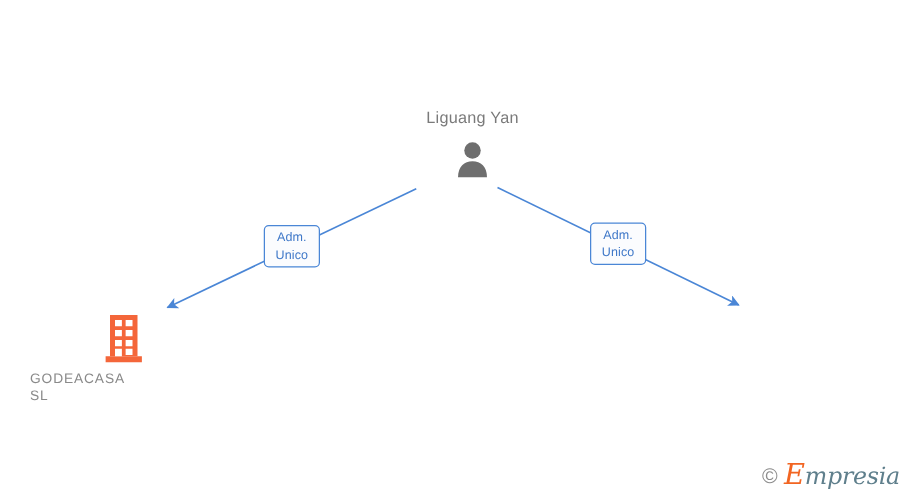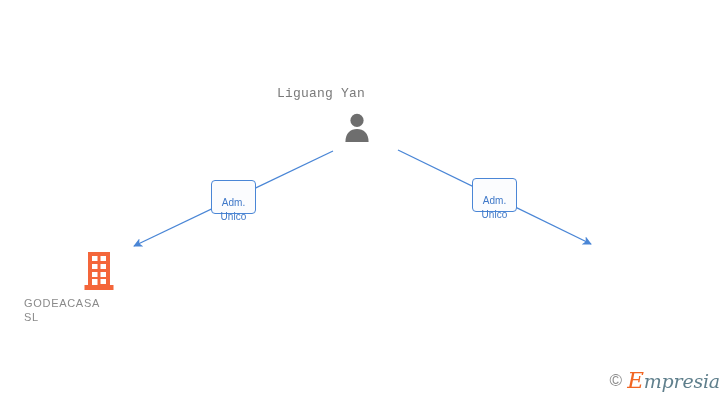--- a/index.html
+++ b/index.html
@@ -24,24 +24,24 @@
     left: 0;
     top: 0;
     width: 728px;
     height: 400px;
     pointer-events: none;
   }
 
   
   .person-node {
     position: absolute;
-    left: 277px;
+    left: 298px;
     top: 86px;
     width: 160px;
-    font-family: Liberation Mono, monospace;
+    text-align: center;
   }
   .person-name {
     font-size: 13px;
     color: #7a7a7a;
     letter-spacing: 0.2px;
     line-height: 16px;
     white-space: nowrap;
   }
   .person-icon {
     margin: 10px auto 0;
@@ -79,21 +79,21 @@
     box-sizing: border-box;
     width: 45px;
     height: 34px;
     border: 1px solid #4a86d6;
     border-radius: 4px;
     background: #fbfcfe;
     color: #3f78c8;
     font-size: 10px;
     line-height: 14px;
     text-align: center;
-    padding-top: 15px;
+    padding-top: 3px;
     letter-spacing: 0.1px;
   }
   .role-badge.left  { left: 211px; top: 180px; }
   .role-badge.right { left: 472px; top: 178px; }
   .role-badge span { display: block; }
 
   
   .watermark {
     position: absolute;
     right: 8px;

